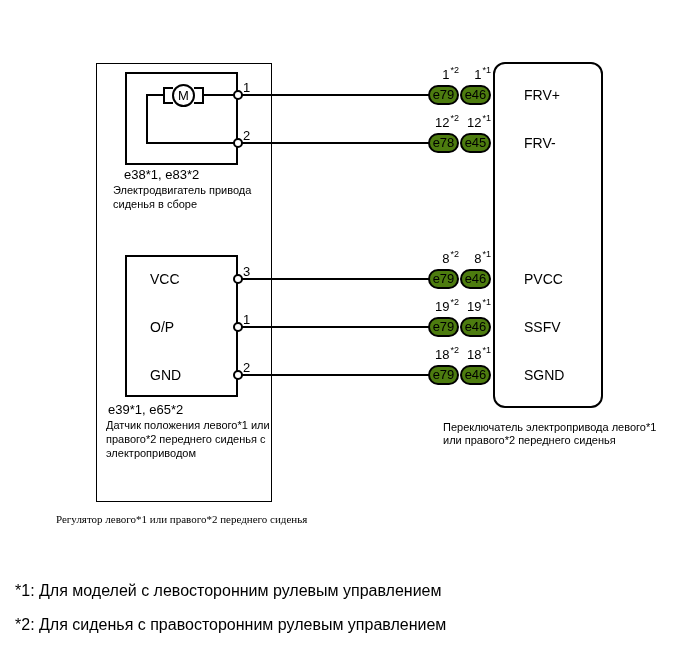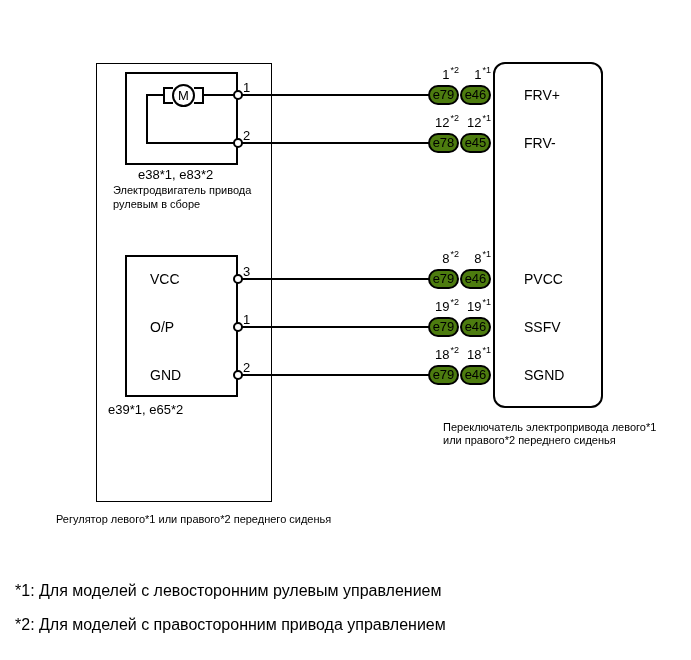--- a/index.html
+++ b/index.html
@@ -141,28 +141,29 @@
     <div class="node"></div>
     <div class="block-pin-name">GND</div>
     <div class="block-pin-num">2</div>
     <div class="pin-label pl-left"><span class="pnum">18</span><span class="psup">*2</span></div>
     <div class="pin-label pl-right"><span class="pnum">18</span><span class="psup">*1</span></div>
     <div class="pill pill-l">e79</div>
     <div class="pill pill-r">e46</div>
     <div class="signal">SGND</div>
   </div>
 
-  <div class="code-label" style="left:138px; top:167px;">e38*1, e83*2</div>
+  <div class="code-label" style="left:124px; top:167px;">e38*1, e83*2</div>
 
-  <div class="desc" style="left:113px; top:183px; width:160px;">Электродвигатель привода рулевым в сборе</div>
+  <div class="desc" style="left:113px; top:183px; width:160px;">Электродвигатель привода сиденья в сборе</div>
 
   <div class="code-label" style="left:108px; top:402px;">e39*1, e65*2</div>
 
+  <div class="desc" style="left:106px; top:418px; width:178px;">Датчик положения левого*1 или правого*2 переднего сиденья с электроприводом</div>
 
-  <div class="caption nowrap" style="left:56px; top:513px;">Регулятор левого*1 или правого*2 переднего сиденья</div>
+  <div class="caption nowrap" style="left:56px; top:513px;font-family:Liberation Serif, serif;">Регулятор левого*1 или правого*2 переднего сиденья</div>
 
   <div class="caption" style="left:443px; top:421px; width:224px;">Переключатель электропривода левого*1 или правого*2 переднего сиденья</div>
 
   <div class="footnote" style="left:15px; top:582px;">*1: Для моделей с левосторонним рулевым управлением</div>
 
-  <div class="footnote" style="left:15px; top:616px;">*2: Для моделей с правосторонним привода управлением</div>
+  <div class="footnote" style="left:15px; top:616px;">*2: Для сиденья с правосторонним рулевым управлением</div>
 
 </div>
 
 </body></html>

